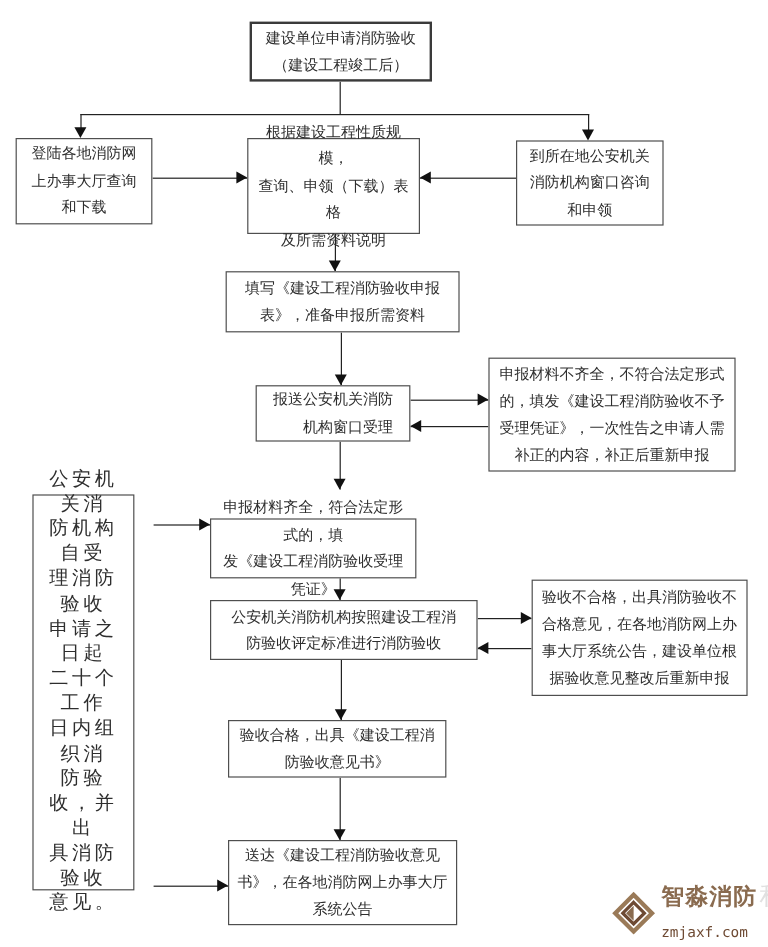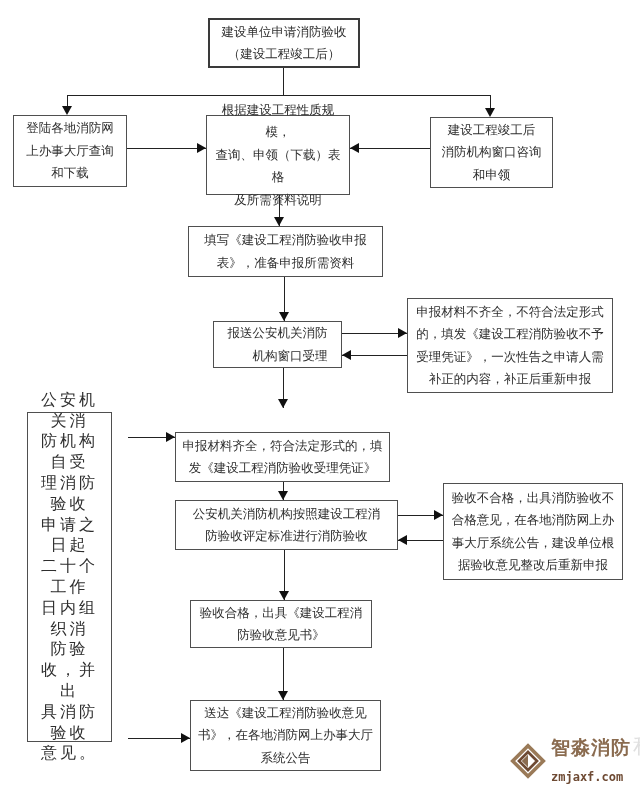--- a/index.html
+++ b/index.html
@@ -15,21 +15,21 @@
     text-align:center; white-space:pre-line;
     font-size:12.5px; line-height:1.8; padding:2px 4px;
   }
   #bx-start   { left:208px; top:18px;  width:152px; height:50px; border-width:2px; border-color:#3a3a3a; }
   #bx-online  { left:13px;  top:115px; width:114px; height:72px; }
   #bx-forms   { left:206px; top:115px; width:144px; height:80px; }
   #bx-counter { left:430px; top:117px; width:123px; height:71px; }
   #bx-fill    { left:188px; top:226px; width:195px; height:51px; }
   #bx-submit  { left:213px; top:321px; width:129px; height:47px;text-align:right; }
   #bx-reject  { left:407px; top:298px; width:206px; height:95px; }
-  #bx-accept  { left:175px; top:408px; width:215px; height:50px;margin-top:24px; }
+  #bx-accept  { left:175px; top:408px; width:172px; height:50px;margin-top:24px; }
   #bx-timeline{ left:27px;  top:412px; width:85px; height:330px;
                 font-size:16px; letter-spacing:3px; line-height:1.3; }
   #bx-inspect { left:175px; top:500px; width:223px; height:50px; }
   #bx-fail    { left:443px; top:483px; width:180px; height:97px; }
   #bx-pass    { left:190px; top:600px; width:182px; height:48px; }
   #bx-deliver { left:190px; top:700px; width:191px; height:71px; }
 
   .line { position:absolute; background:#222222; }
   .h { height:1px; }
   .v { width:1px; }
@@ -37,21 +37,21 @@
   .arr-d { border-left:5px solid transparent; border-right:5px solid transparent; border-top:9px solid #111; }
   .arr-r { border-top:5px solid transparent; border-bottom:5px solid transparent; border-left:9px solid #111; }
   .arr-l { border-top:5px solid transparent; border-bottom:5px solid transparent; border-right:9px solid #111; }
 
   .logo { position:absolute; left:510px; top:736px; width:130px; height:50px;
           display:flex; align-items:center; }
   .logo-icon { width:36px; height:36px; flex:0 0 auto; margin-right:5px; }
   .logo-col { display:flex; flex-direction:column; line-height:1.1; position:relative;gap:12px; }
   .logo-name { font-size:19px; font-weight:bold; color:#8a6b4f; letter-spacing:1px;
                font-family:"Liberation Serif","DejaVu Serif",serif; }
-  .logo-url  { font-size:12px; font-weight:bold; color:#6e4a33;
+  .logo-url  { font-size:12px; font-weight:normal; color:#6e4a33;
                font-family:"DejaVu Sans Mono","Liberation Mono",monospace; }
   .logo-watermark { position:absolute; left:82px; top:-4px; font-size:22px;
                     color:#bbbbbb; opacity:0.45; font-weight:normal; }
 </style>
 </head>
 <body>
 
 <div id="canvas">
 
   <div class="line v" style="left:283px; top:68px;  height:27px;"></div>
@@ -74,21 +74,21 @@
   <div class="line h" style="left:128px; top:738px; width:62px;"></div>
 
   <div class="box" id="bx-start">建设单位申请消防验收
 （建设工程竣工后）</div>
   <div class="box" id="bx-online">登陆各地消防网
 上办事大厅查询
 和下载</div>
   <div class="box" id="bx-forms">根据建设工程性质规模，
 查询、申领（下载）表格
 及所需资料说明</div>
-  <div class="box" id="bx-counter">建设工程竣工后
+  <div class="box" id="bx-counter">到所在地公安机关
 消防机构窗口咨询
 和申领</div>
   <div class="box" id="bx-fill">填写《建设工程消防验收申报
 表》，准备申报所需资料</div>
   <div class="box" id="bx-submit">报送公安机关消防
 机构窗口受理</div>
   <div class="box" id="bx-reject">申报材料不齐全，不符合法定形式
 的，填发《建设工程消防验收不予
 受理凭证》，一次性告之申请人需
 补正的内容，补正后重新申报</div>

